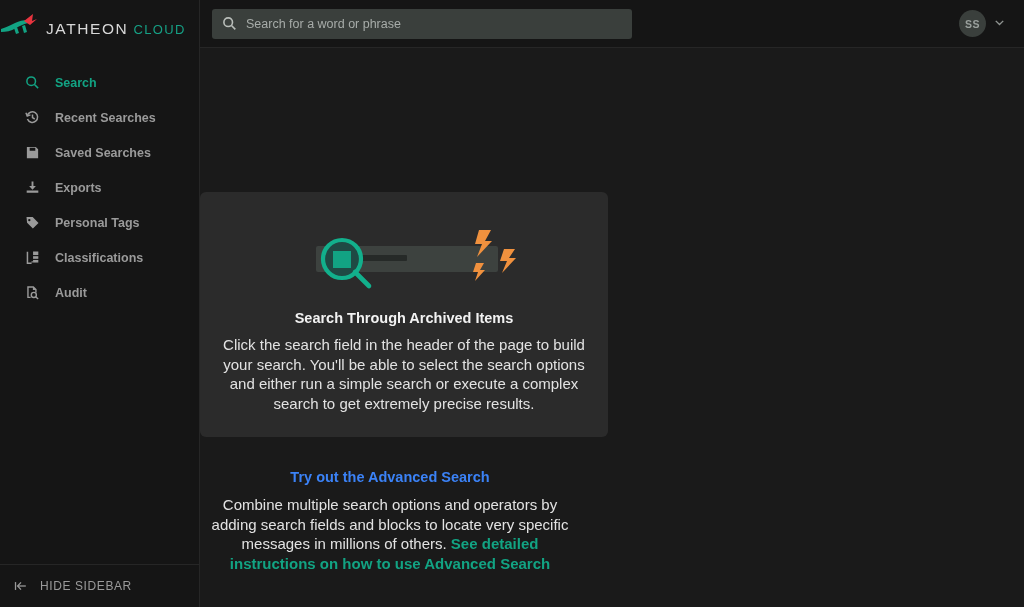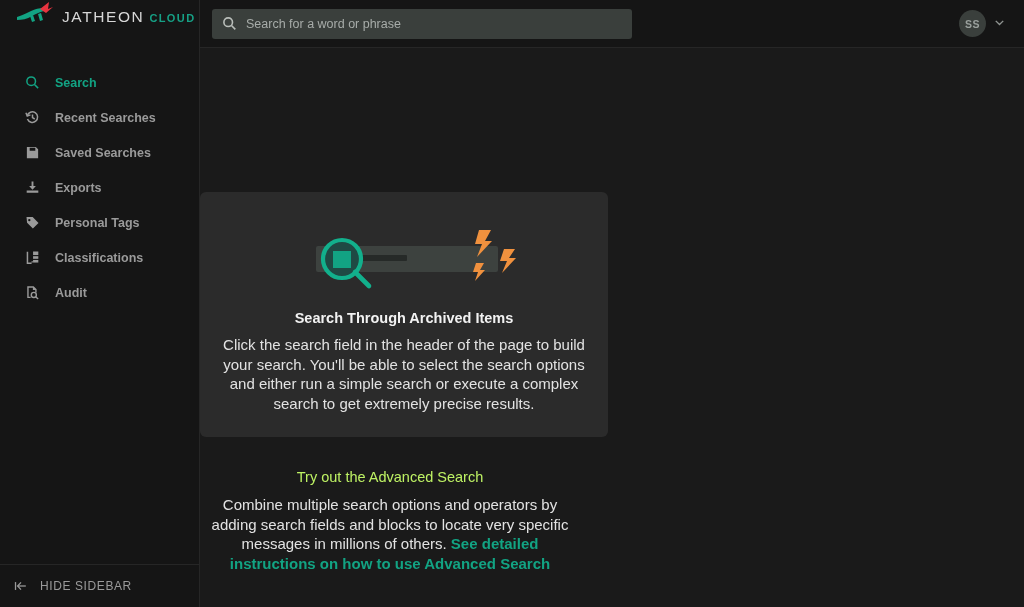--- a/index.html
+++ b/index.html
@@ -15,34 +15,33 @@
   .sidebar {
     width: 200px; height: 607px;
     background: #151515;
     border-right: 1px solid #262626;
     display: flex; flex-direction: column;
     flex: 0 0 200px;
     position: relative;
   }
   .logo-wrap {
     height: 48px;
-    display: flex; align-items: flex-start;
-    padding-left: 16px;
+    display: flex; align-items: center;
   }
   .logo-mark { width: 42px; height: 24px; flex: 0 0 42px; }
   .logo-text {
     display: flex; align-items: baseline; gap: 5px; margin-left: 4px;
   }
   .logo-name {
     color: #d8d8d8; font-size: 15.5px; letter-spacing: 1.6px;
     font-weight: 400;
   }
   .logo-sub {
-    color: #16a085; font-size: 11px; letter-spacing: 1.4px;
-    font-weight: 700;
+    color: #16a085; font-size: 13px; letter-spacing: 1.4px;
+    font-weight: 400;
     margin-top: 12px;
   }
   .nav { margin-top: 17px; }
   .nav-item {
     display: flex; align-items: center;
     height: 35px; padding-left: 25px;
     color: #9a9a9a; font-size: 12.5px; font-weight: 700;
     cursor: pointer; text-decoration: none;
   }
   .nav-item .ico {
@@ -113,21 +112,21 @@
   }
   .illus { width: 264px; height: 66px; margin: 0 auto 18px; display:block; }
   .card h2 {
     color: #f2f2f2; font-size: 14.5px; font-weight: 700; margin-bottom: 9px;
   }
   .card p, .sect p {
     color: #e2e2e2; font-size: 15px; line-height: 19.5px;
   }
   .sect { width: 380px; text-align: center; margin-top: 32px; }
   .sect h3 {
-    color: #bef264; font-size: 14.5px; font-weight: 400; margin-bottom: 10px;
+    color: #3b82f6; font-size: 14.5px; font-weight: 700; margin-bottom: 10px;
   }
   .sect.results { margin-top: 33px; }
   a.link {
     color: #12a383; font-weight: 700; text-decoration: none;
   }
 </style>
 </head>
 <body>
 
 <div class="app">

